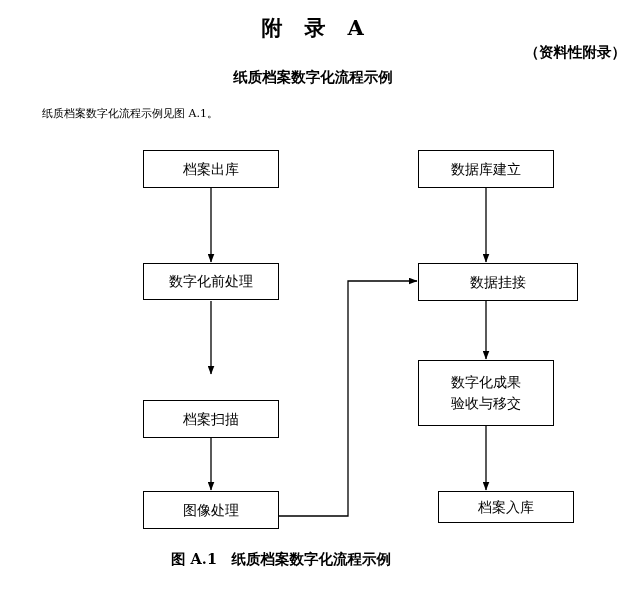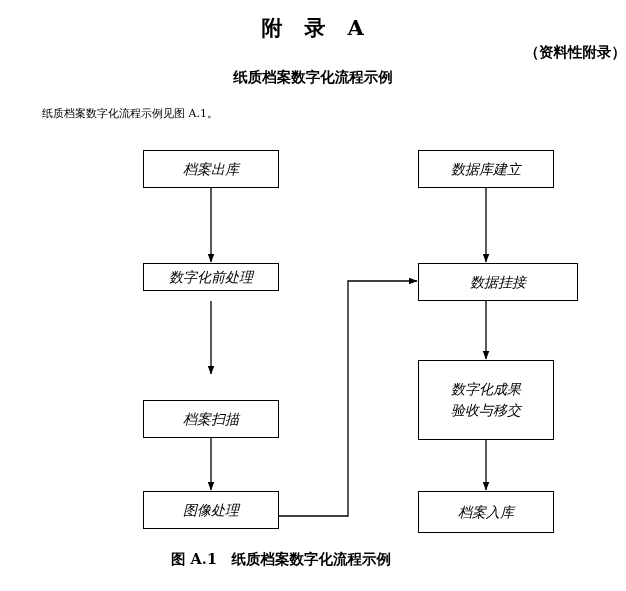--- a/index.html
+++ b/index.html
@@ -52,21 +52,20 @@
     margin-left: 40px;
   }
 
   
   #flowchart {
     position: absolute;
     left: 0;
     top: 0;
     width: 626px;
     height: 545px;
-    font-style: italic;
   }
   #flow-svg {
     position: absolute;
     left: 0;
     top: 0;
     width: 626px;
     height: 545px;
   }
 
   .flow-node {
@@ -83,29 +82,29 @@
     font-family: "DejaVu Serif", "Liberation Serif", serif;
     color: #000;
   }
   .flow-node .node-text {
     display: block;
     white-space: pre-line;
   }
 
   
   #node-chuku   { left: 143px; top: 150px; width: 136px; height: 38px; }
-  #node-qianchuli { left: 143px; top: 263px; width: 136px; height: 28px; }
+  #node-qianchuli { left: 143px; top: 263px; width: 136px; height: 37px; }
   #node-saomiao { left: 143px; top: 375px; width: 136px; height: 38px; margin-top: 25px; }
   #node-tuxiang { left: 143px; top: 491px; width: 136px; height: 38px; }
 
   
   #node-shujuku { left: 418px; top: 150px; width: 136px; height: 38px; }
   #node-guajie  { left: 418px; top: 263px; width: 160px; height: 38px; }
-  #node-yanshou { left: 418px; top: 360px; width: 136px; height: 80px; }
-  #node-ruku    { left: 418px; top: 491px; width: 136px; height: 42px; }
+  #node-yanshou { left: 418px; top: 360px; width: 136px; height: 66px; }
+  #node-ruku    { left: 438px; top: 491px; width: 136px; height: 32px; }
 
   
   #figure-caption {
     position: absolute;
     left: 0;
     top: 550px;
     width: 562px;
     text-align: center;
     font-weight: bold;
     font-size: 14.5px;

